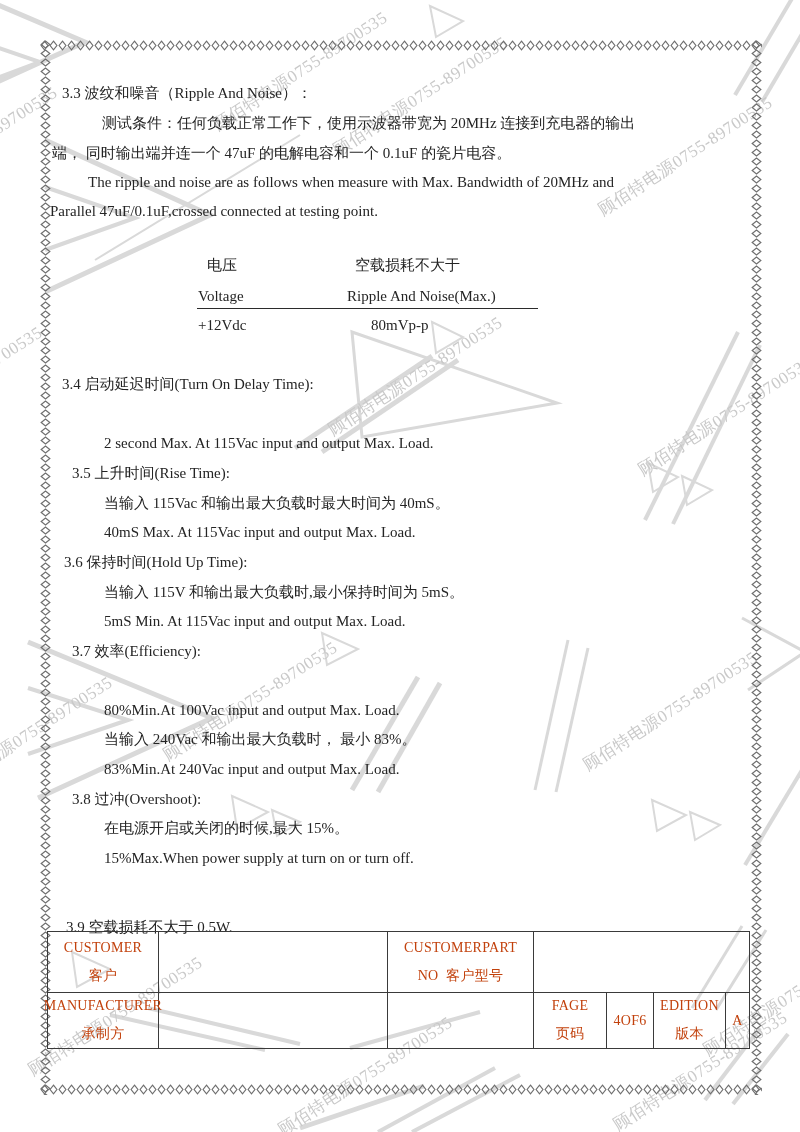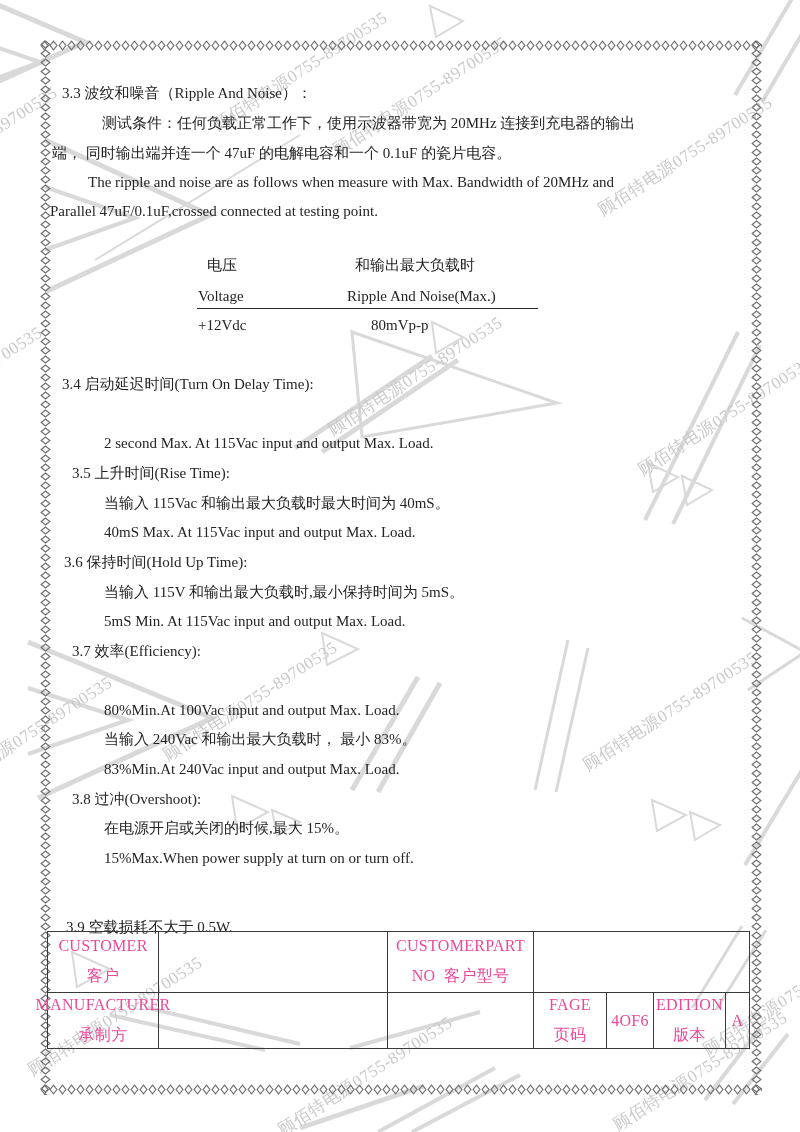--- a/index.html
+++ b/index.html
@@ -18,21 +18,21 @@
   
   .txt{position:absolute;z-index:3;white-space:pre;font-size:15px;line-height:22px;}
   .underline-bar{position:absolute;z-index:3;height:1px;background:#2b2b2b;}
   
   .ftable{
     position:absolute;z-index:3;left:47px;top:931px;width:702px;
     border-collapse:collapse;table-layout:fixed;
   }
   .ftable td{
     border:1px solid #3a3a3a;text-align:center;vertical-align:middle;
-    font-size:16px;letter-spacing:.3px;padding:0;color:#ec4899;
+    font-size:14px;letter-spacing:.3px;padding:0;color:#c2410c;
   }
   .row1 td{height:60px;}
   .row2 td{height:55px;margin-top:32px;}
   .cell-stack{display:flex;flex-direction:column;align-items:center;justify-content:center;gap:11px;}
 </style>
 </head>
 <body>
 
 <div class="page">
 
@@ -144,21 +144,21 @@
     <rect width="11" height="1055" fill="url(#dzv2)"></rect>
   </svg>
 
   <div class="txt" style="left:62px;top:82px">3.3 波纹和噪音（Ripple And Noise）：</div>
   <div class="txt" style="left:102px;top:112px">测试条件：任何负载正常工作下，使用示波器带宽为 20MHz 连接到充电器的输出</div>
   <div class="txt" style="left:52px;top:142px">端， 同时输出端并连一个 47uF 的电解电容和一个 0.1uF 的瓷片电容。</div>
   <div class="txt" style="left:88px;top:171px">The ripple and noise are as follows when measure with Max. Bandwidth of 20MHz and</div>
   <div class="txt" style="left:50px;top:200px">Parallel 47uF/0.1uF,crossed connected at testing point.</div>
 
   <div class="txt" style="left:207px;top:254px">电压</div>
-  <div class="txt" style="left:355px;top:254px">和输出最大负载时</div>
+  <div class="txt" style="left:355px;top:254px">空载损耗不大于</div>
   <div class="txt" style="left:198px;top:285px">Voltage</div>
   <div class="txt" style="left:347px;top:285px">Ripple And Noise(Max.)</div>
   <div class="underline-bar" style="left:197px;top:308px;width:341px"></div>
   <div class="txt" style="left:198px;top:314px">+12Vdc</div>
   <div class="txt" style="left:371px;top:314px">80mVp-p</div>
 
   <div class="txt" style="left:62px;top:373px">3.4 启动延迟时间(Turn On Delay Time):</div>
   <div class="txt" style="left:104px;top:432px">2 second Max. At 115Vac input and output Max. Load.</div>
 
   <div class="txt" style="left:72px;top:462px">3.5 上升时间(Rise Time):</div>

